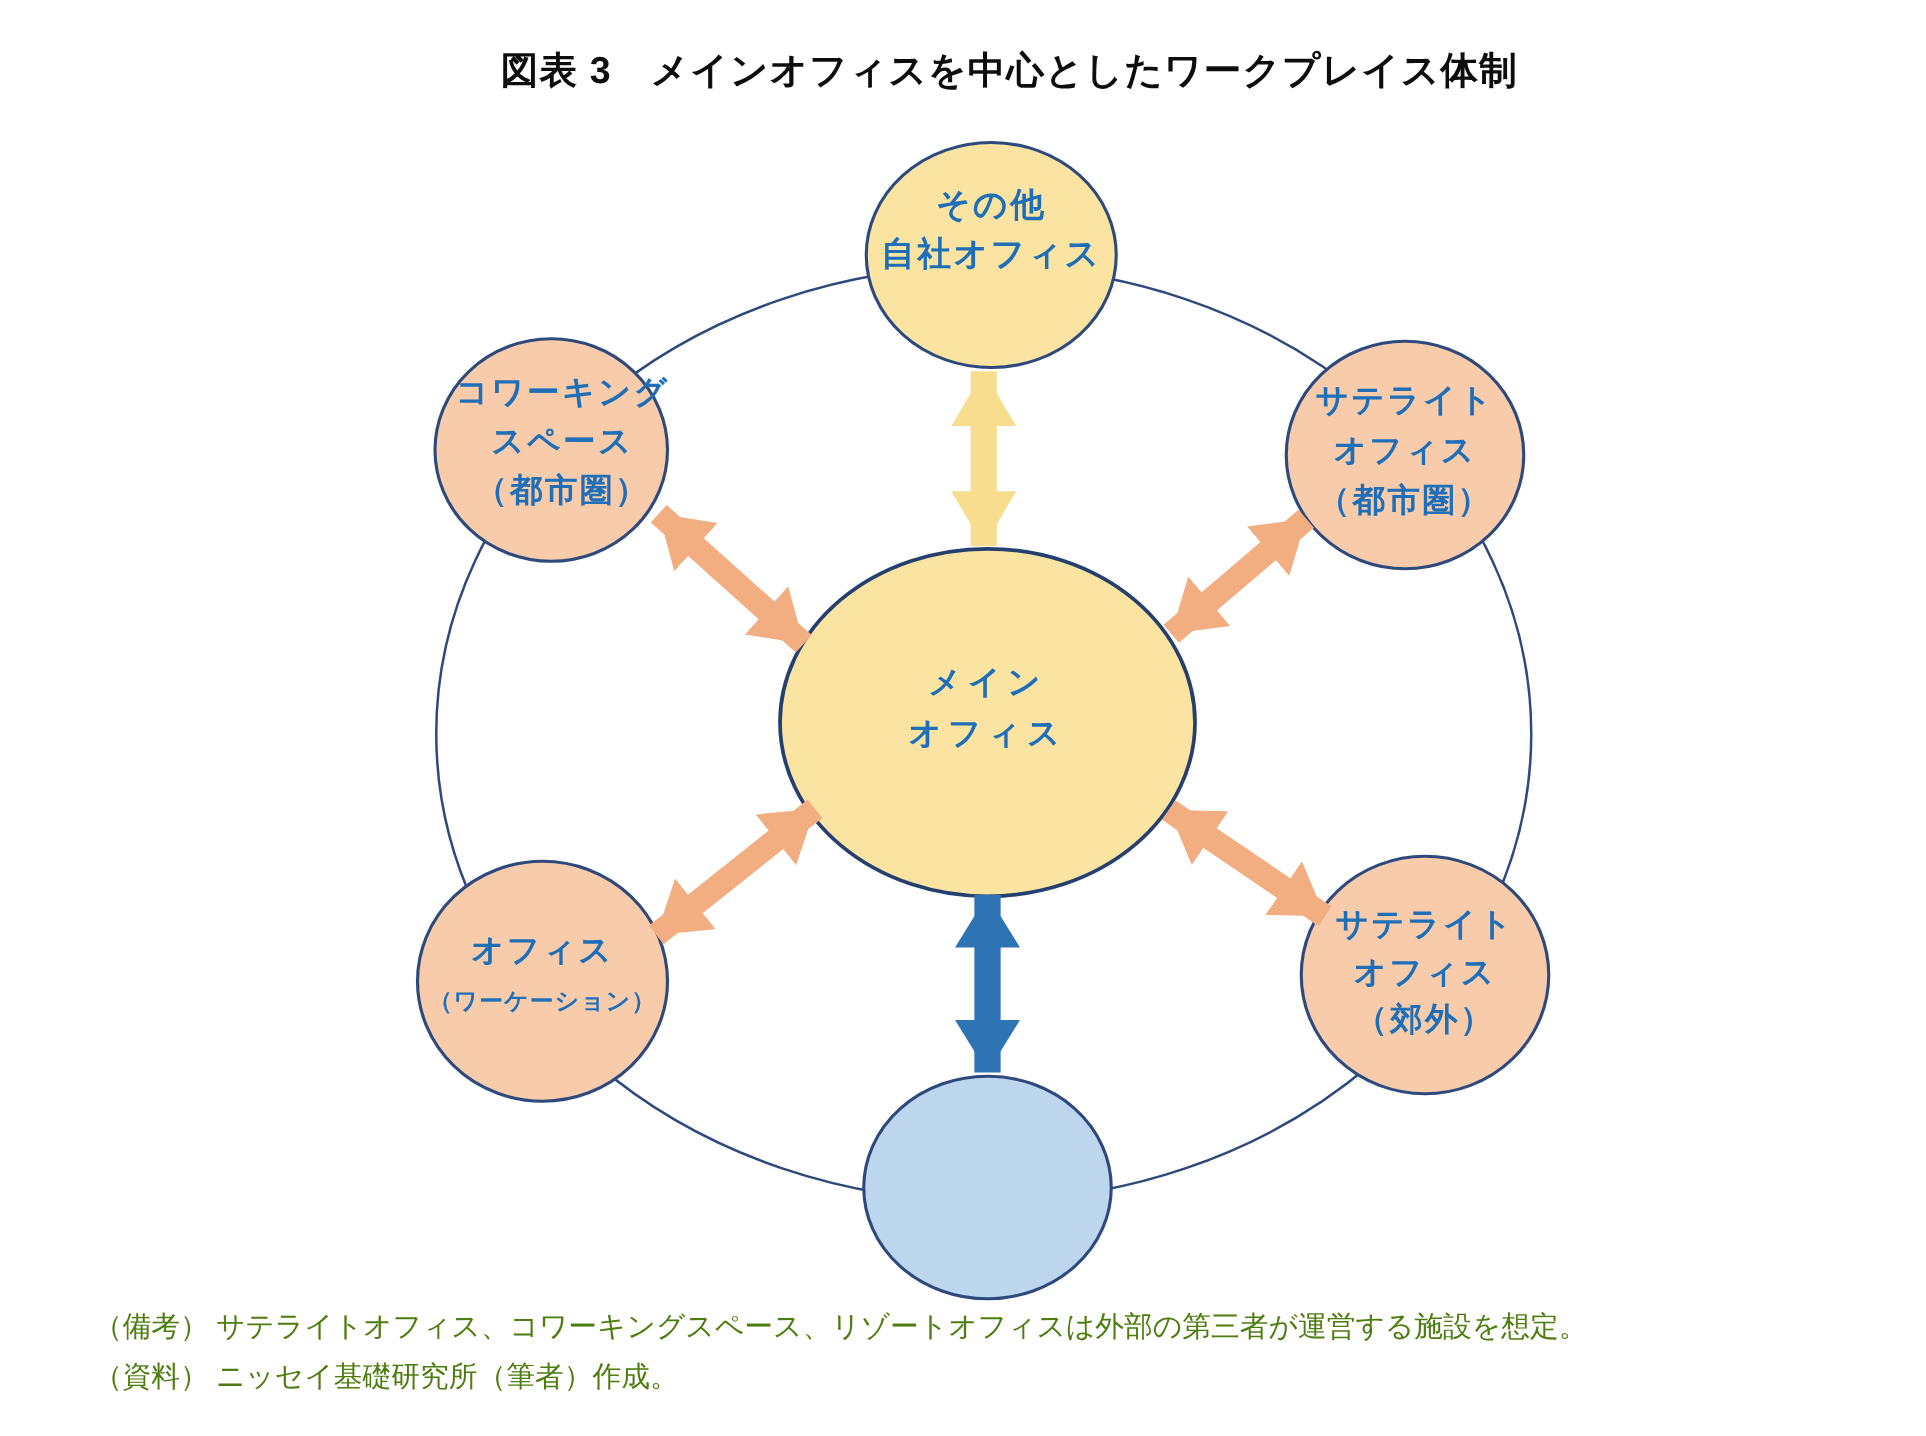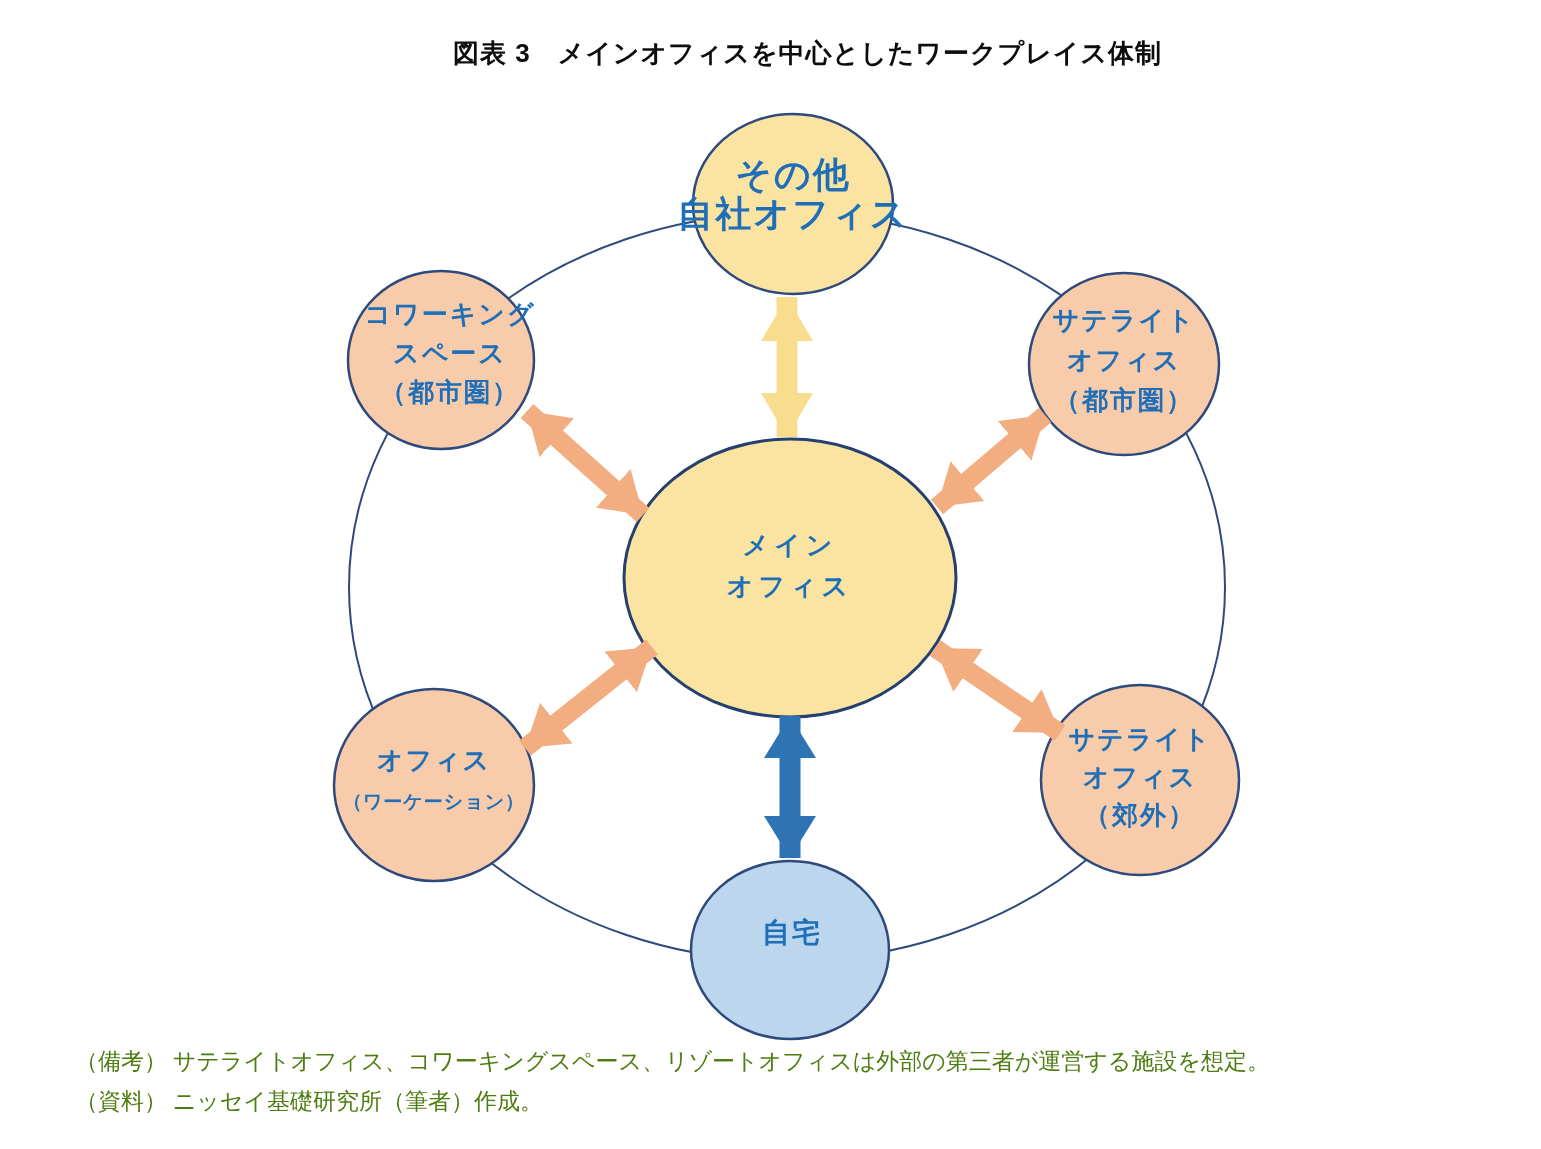--- a/index.html
+++ b/index.html
@@ -3,31 +3,31 @@
 <meta charset="utf-8">
 <style>
   html,body{margin:0;padding:0;}
   body{
     width:1541px;height:1149px;position:relative;background:#ffffff;
     font-family:"Liberation Sans",sans-serif;overflow:hidden;
   }
   .canvas{position:absolute;left:0;top:0;}
   .figure-title{
     position:absolute;left:74px;right:0;top:36px;text-align:center;
-    font-weight:700;font-size:26px;color:#0d0d0d;letter-spacing:1px;
+    font-weight:700;font-size:30px;color:#0d0d0d;letter-spacing:1px;
     font-family:"Liberation Sans",sans-serif;
   }
   .lbl{
     position:absolute;transform:translate(-50%,-50%);text-align:center;
     color:#1E6FB8;font-weight:700;letter-spacing:2px;white-space:nowrap;
     font-family:"Liberation Sans",sans-serif;
   }
   .lbl .ln{display:block;}
   .lbl-main{left:790px;top:566px;font-size:26px;line-height:41px;letter-spacing:5px;}
-  .lbl-other{left:793px;top:184px;font-size:36px;line-height:39px;margin-top:10px;}
+  .lbl-other{left:793px;top:184px;font-size:27px;line-height:39px;}
   .lbl-coworking{left:450px;top:353px;font-size:26px;line-height:39px;}
   .lbl-sat-urban{left:1124px;top:360px;font-size:26px;line-height:40px;}
   .lbl-resort{left:434px;top:781px;font-size:26px;line-height:41px;}
   .lbl-resort .ln-small{font-size:19px;letter-spacing:1px;font-family:Liberation Serif, serif;}
   .lbl-sat-suburb{left:1140px;top:777px;font-size:26px;line-height:38px;}
   .lbl-home{left:792px;top:932px;font-size:28px;line-height:43px;}
   .notes{
     position:absolute;left:75px;top:1042px;color:#4d7c0f;
     font-family:"Liberation Serif",serif;font-size:23px;line-height:40px;
   }
@@ -96,19 +96,18 @@
   <span class="ln ln-small">（ワーケーション）</span>
 </div>
 
 <div class="lbl lbl-sat-suburb">
   <span class="ln">サテライト</span>
   <span class="ln">オフィス</span>
   <span class="ln">（郊外）</span>
 </div>
 
 <div class="lbl lbl-home">
-  <span class="ln">自宅</span>
 </div>
 
 <div class="notes">
   <span class="note-line">（備考） サテライトオフィス、コワーキングスペース、リゾートオフィスは外部の第三者が運営する施設を想定。</span>
   <span class="note-line">（資料） ニッセイ基礎研究所（筆者）作成。</span>
 </div>
 
 </body></html>

